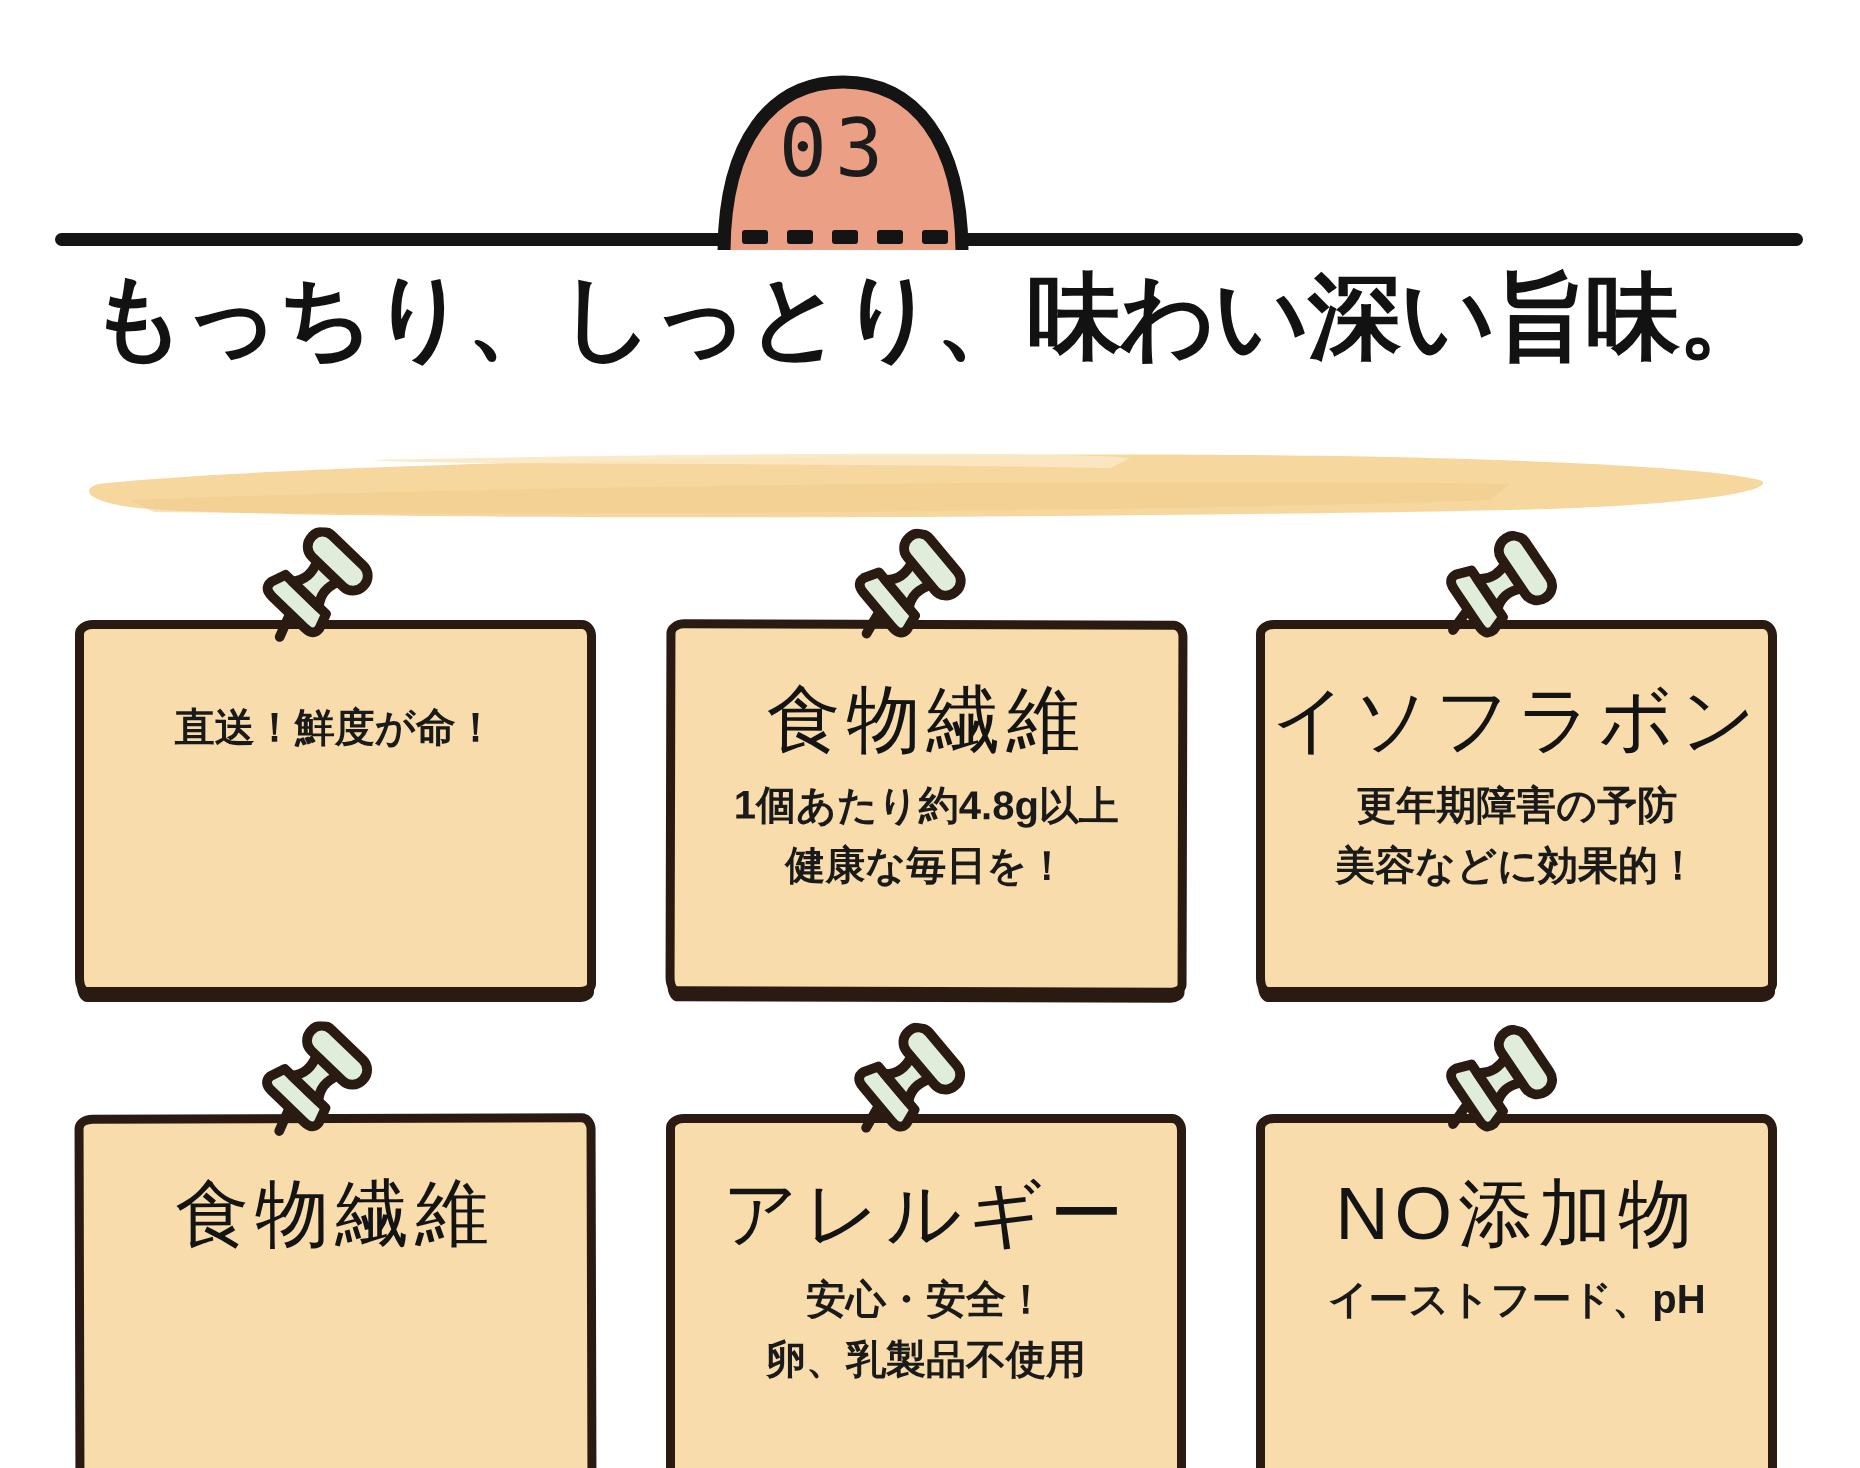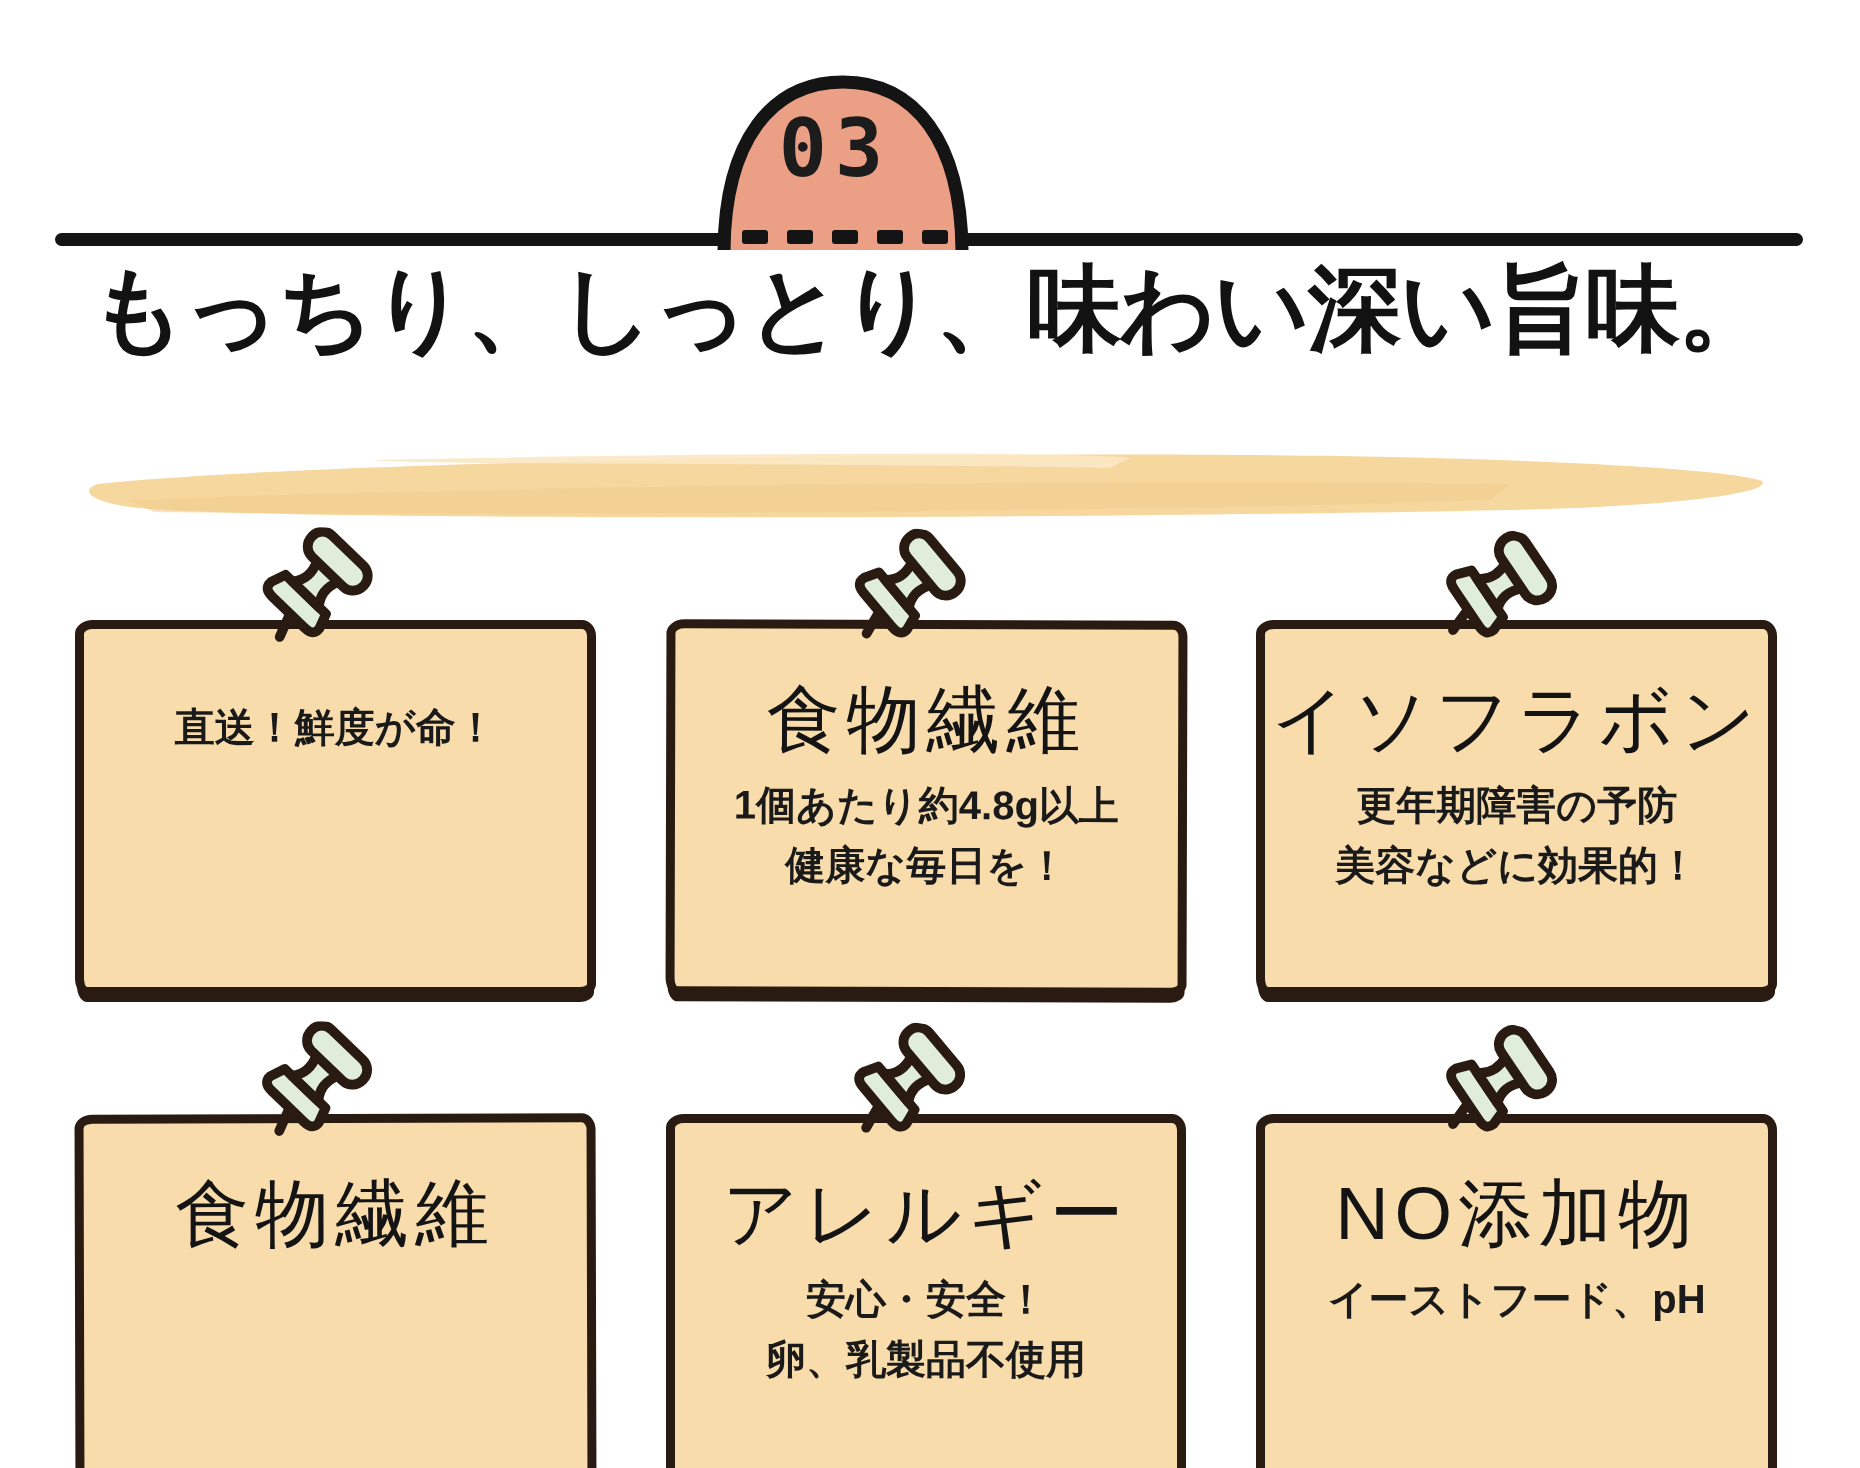--- a/index.html
+++ b/index.html
@@ -15,26 +15,26 @@
   .topline{
     position:absolute;left:55px;right:57px;top:233px;height:13px;
     background:#141414;border-radius:8px;
   }
   .dome-wrap{position:absolute;left:716px;top:70px;width:254px;height:180px;}
   .dome-wrap svg{position:absolute;inset:0;}
   .dome-num{
     position:absolute;left:0;right:16px;top:32px;
     text-align:center;
     font-family:"DejaVu Sans Mono","Liberation Mono",monospace;
-    font-size:80px;font-weight:700;letter-spacing:8px;color:#1c1c1c;
+    font-size:80px;font-weight:400;letter-spacing:8px;color:#1c1c1c;
   }
 
   
   .heading{
-    position:absolute;left:0;right:0;top:250px;margin:0;
+    position:absolute;left:0;right:0;top:250px;margin:8px;
     text-align:center;
     font-size:94px;line-height:1.25;font-weight:700;
     letter-spacing:-2px;color:#121212;white-space:nowrap;
   }
 
   
   .brush{position:absolute;left:70px;top:426px;width:1722px;height:106px;}
 
   
   .grid{

